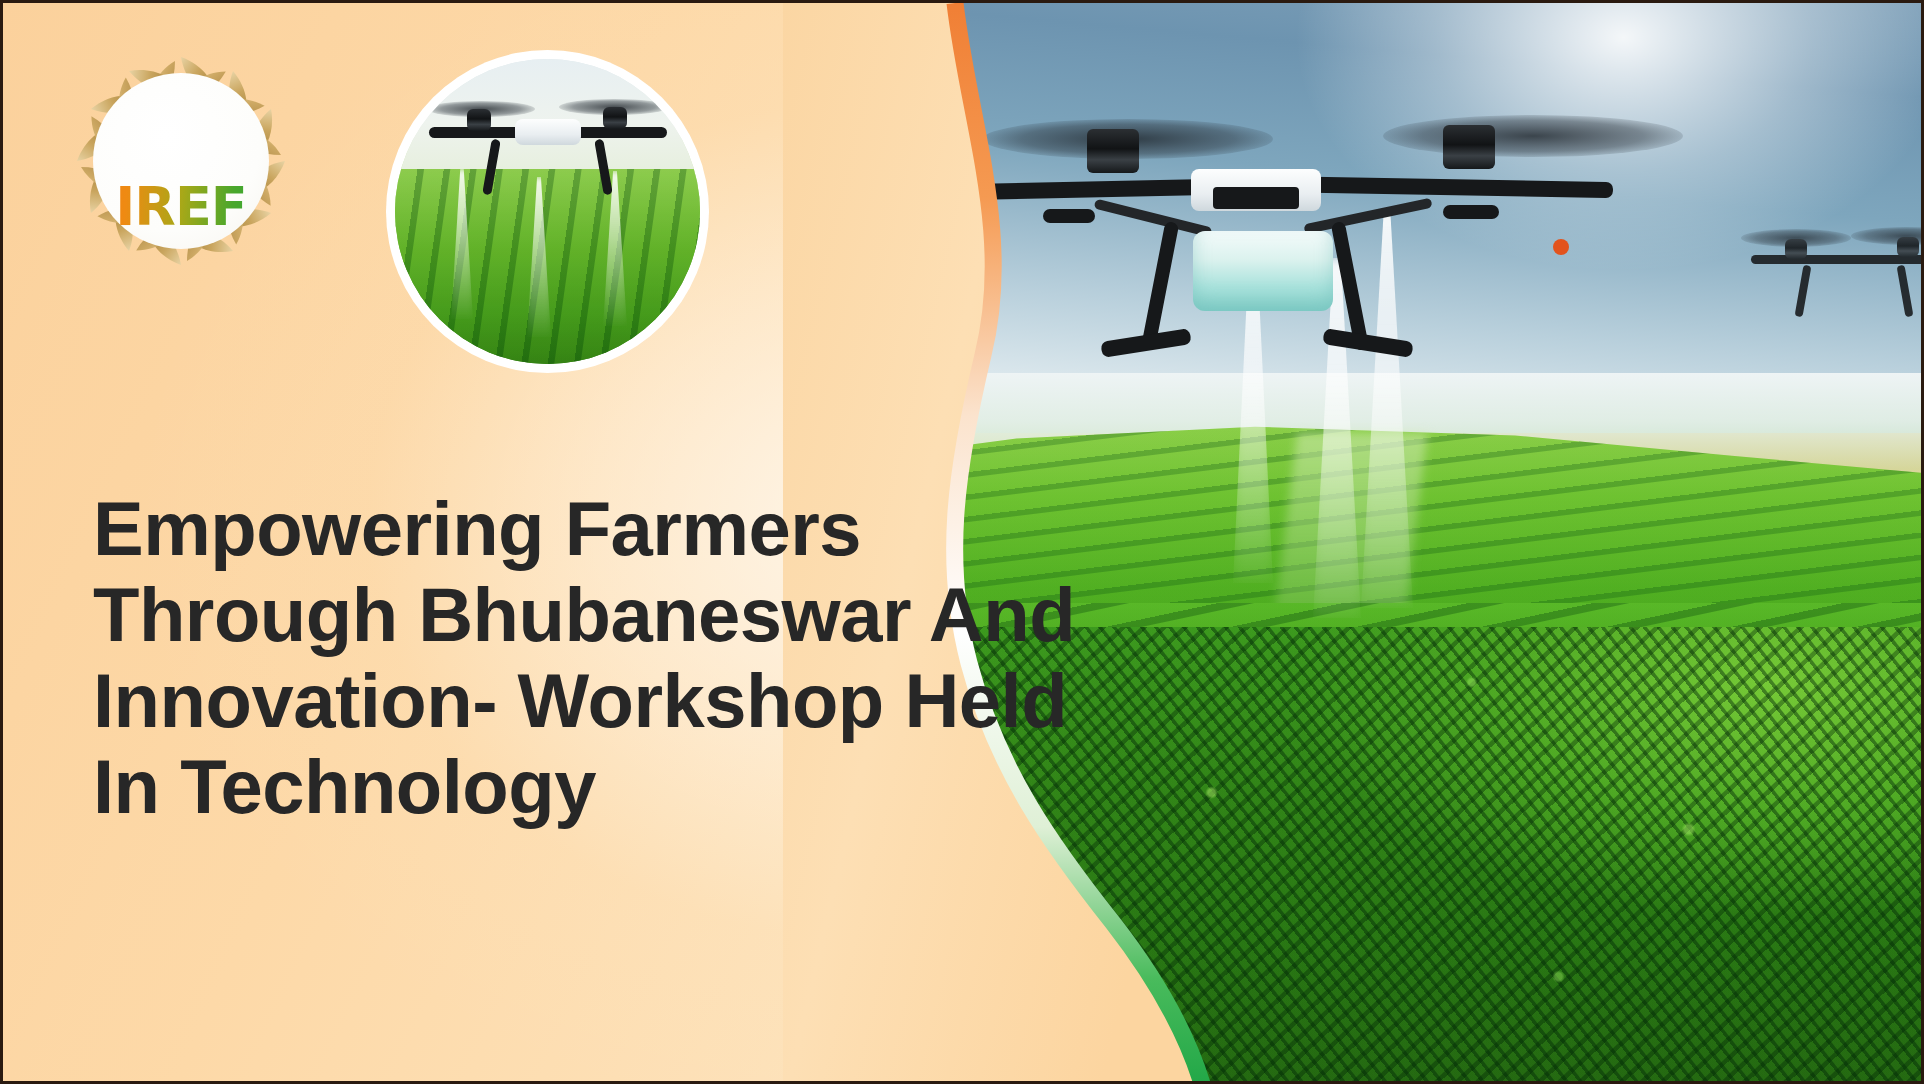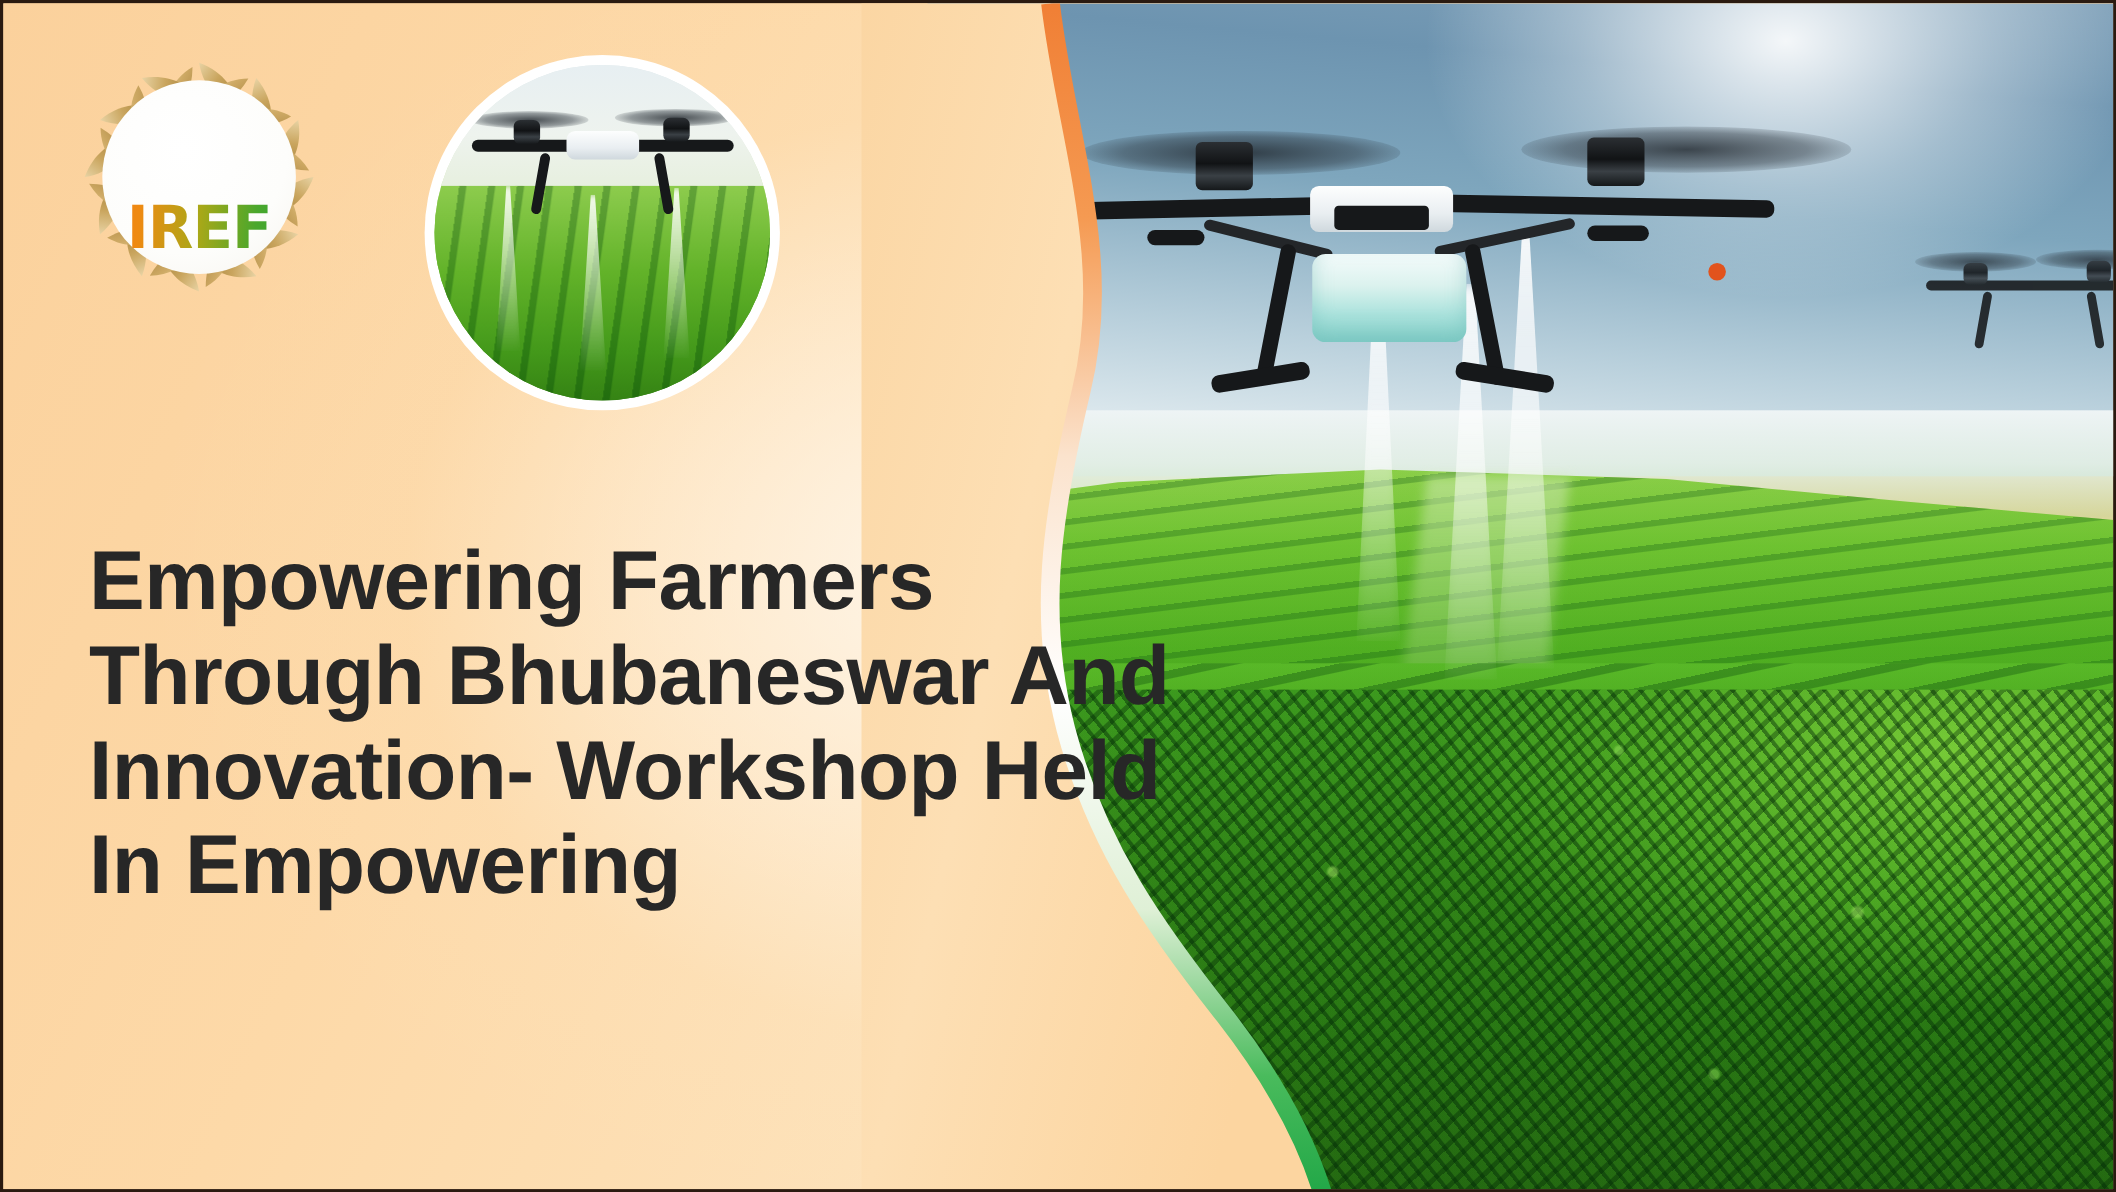--- a/index.html
+++ b/index.html
@@ -251,21 +251,21 @@
     left: 78px;
     top: 432px;
     width: 930px;
     color: #272727;
     font-family: "Liberation Sans", sans-serif;
     font-weight: 700;
     font-size: 76px;
     line-height: 1.13;
     letter-spacing: -0.5px;
   }
-  .headline .ln { display: block; white-space: nowrap; }
+  .headline .ln { display: block; white-space: nowrap; margin-left: 12px; }
 </style>
 </head>
 <body>
 
 <div class="banner">
 
   <div class="left-bg"></div>
 
   <div class="photo">
     <div class="photo-sky"></div>
@@ -426,16 +426,16 @@
         <div class="bar" style="left:64px; top:44px; width:9px; height:56px; transform:rotate(10deg);"></div>
         <div class="bar" style="left:176px; top:44px; width:9px; height:56px; transform:rotate(-10deg);"></div>
       </div>
     </div>
   </div>
 
   <h1 class="headline">
     <span class="ln">Empowering Farmers</span>
     <span class="ln">Through Bhubaneswar And</span>
     <span class="ln">Innovation- Workshop Held</span>
-    <span class="ln">In Empowering</span>
+    <span class="ln">In Technology</span>
   </h1>
 
 </div>
 
 </body></html>

